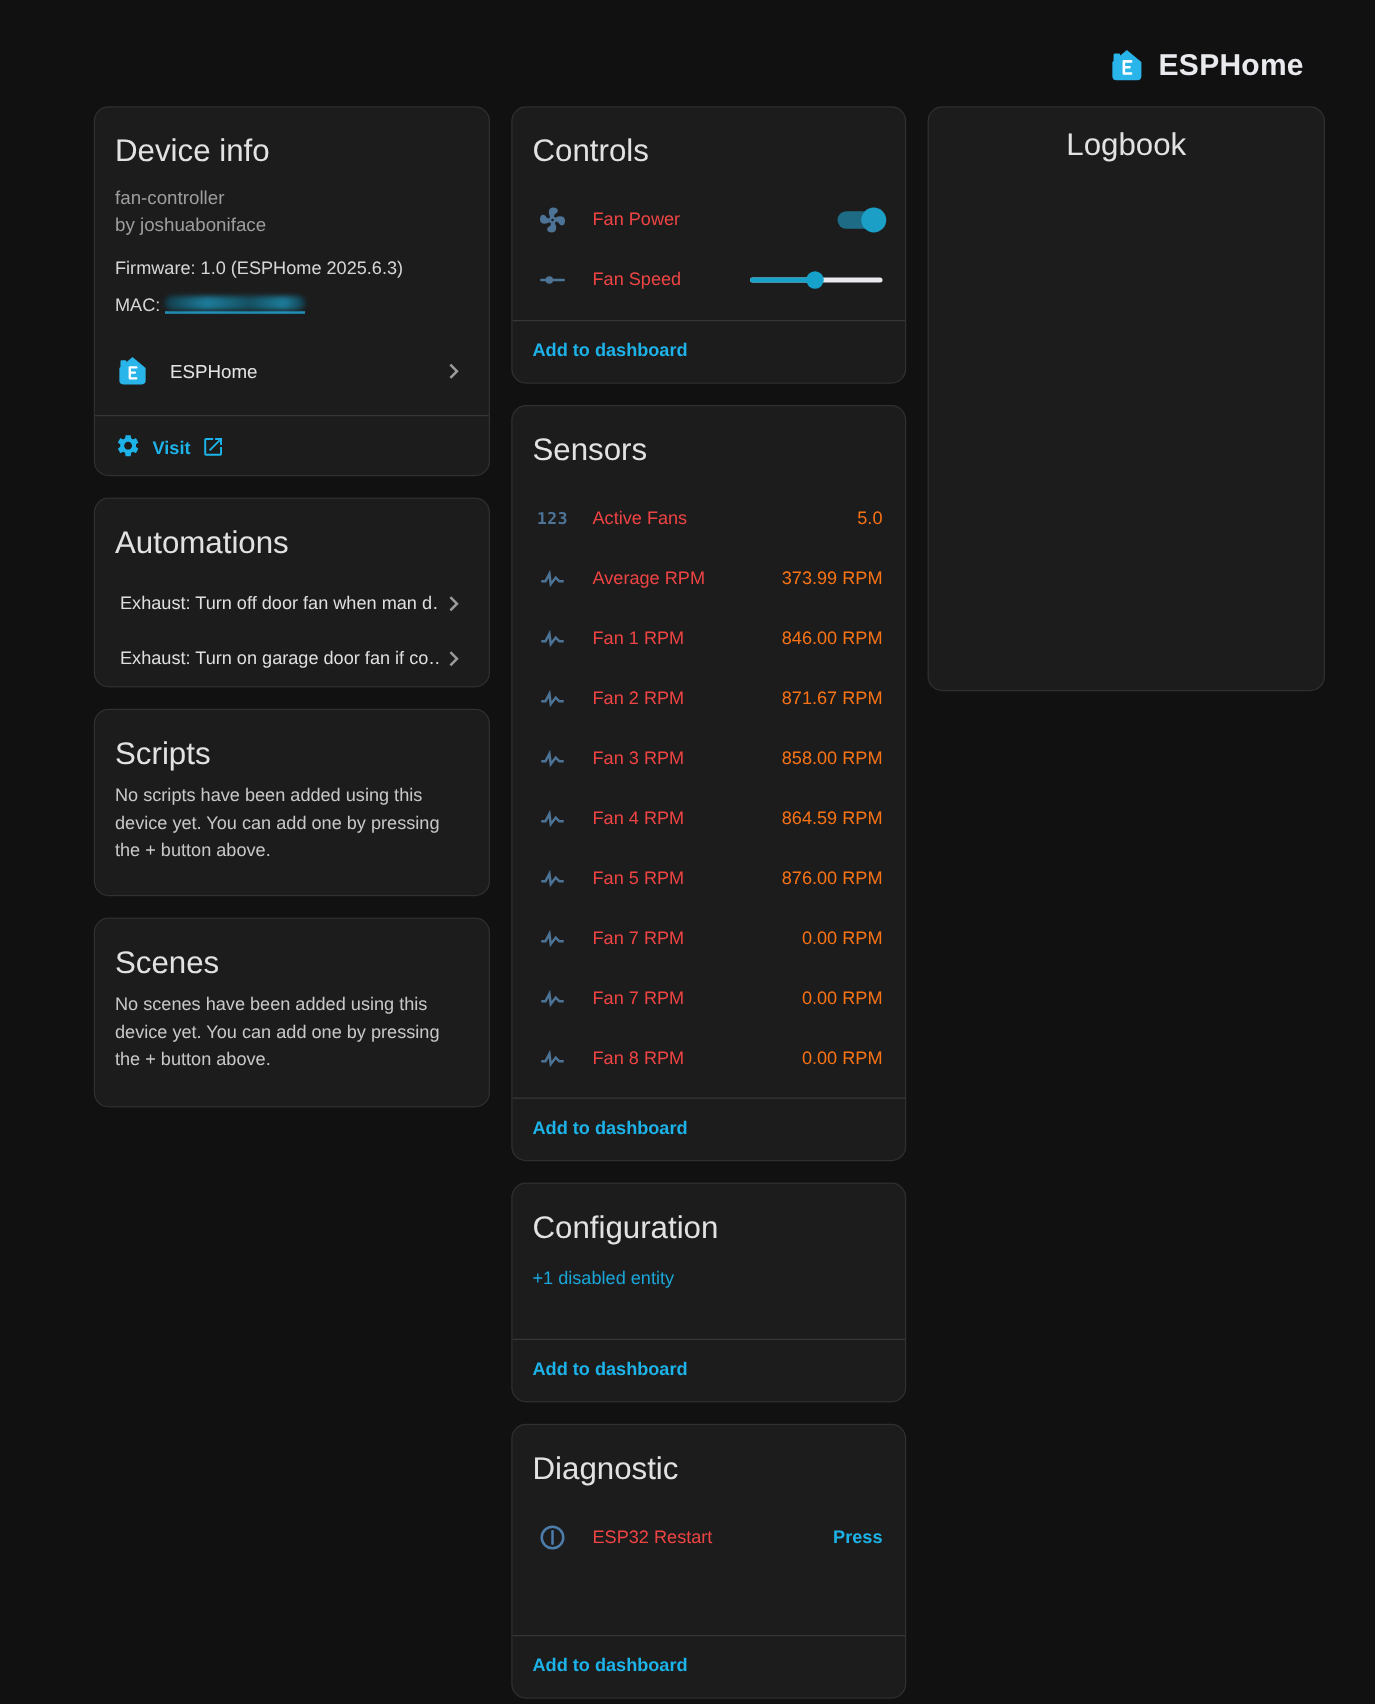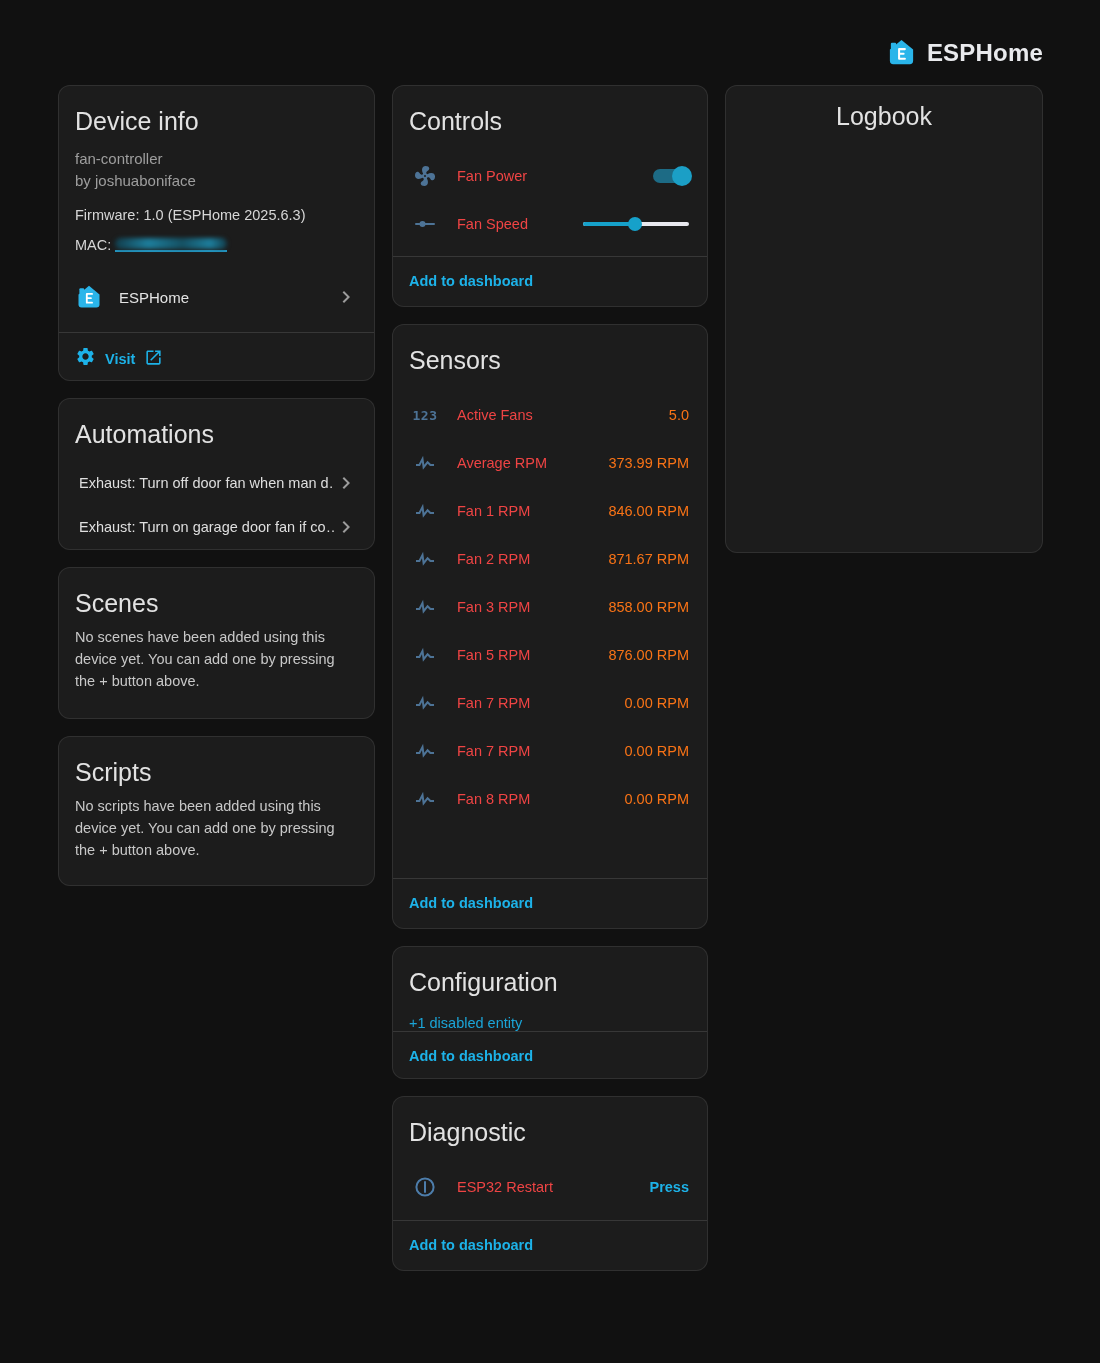--- a/index.html
+++ b/index.html
@@ -19,24 +19,25 @@
   .col { display:flex; flex-direction:column; gap:17px; }
   .col1 { width:317px; } .col2 { width:316px; } .col3 { width:318px;text-align:center; }
   
   .card {
     background:#1c1c1c;
     border:1px solid rgba(255,255,255,0.09);
     border-radius:12px;
     display:flex; flex-direction:column;
     overflow:hidden;
     width:100%;
+    margin-left:17px;
   }
   .card-title { padding:21px 16px 13px; font-size:25px; font-weight:400; color:#e2e2e2; line-height:28px; }
   .h-deviceinfo{height:296px} .h-automations{height:152px} .h-scenes{height:152px} .h-scripts{height:150px}
-  .h-controls{height:222px} .h-sensors{height:605px} .h-configuration{height:133px} .h-diagnostic{height:175px}
+  .h-controls{height:222px} .h-sensors{height:605px} .h-configuration{height:176px} .h-diagnostic{height:220px}
   .h-logbook{height:468px}
   .card-footer { margin-top:auto; border-top:1px solid rgba(255,255,255,0.12); padding:15px 16px 16px; }
   .link-accent { color:#1db2e8; font-weight:700; font-size:14.5px; cursor:pointer; }
   
   .meta-line { padding:0 16px; font-size:15px; line-height:22px; color:#9e9e9e; }
   .info-line { padding:0 16px; font-size:14.5px; line-height:22px; color:#d6d6d6; }
   .mt12{margin-top:12px} .mt8{margin-top:8px}
   .mac-redact { display:inline-block; width:112px; height:13px; vertical-align:middle; margin-left:4px;
     border-bottom:2px solid #2496c2; position:relative; top:-1px; }
   .mac-redact .blob { position:absolute; inset:-1px 0 1px 0; border-radius:6px;
@@ -140,28 +141,28 @@
       <div class="auto-row">
         <span class="auto-label">Exhaust: Turn on garage door fan if co…</span>
         <span class="row-chevron">
           <svg width="24" height="24" viewBox="0 0 24 24">
               <path fill="#9b9b9b" d="M8.59,16.59L13.17,12L8.59,7.41L10,6l6,6l-6,6L8.59,16.59z"></path>
             </svg>
         </span>
       </div>
     </div>
 
+    <div class="card h-scripts">
+      <div class="card-title" style="padding-bottom:9px">Scripts</div>
+      <div class="empty-text">No scripts have been added using this device yet. You can add one by pressing the + button above.</div>
+    </div>
+
     <div class="card h-scenes">
       <div class="card-title" style="padding-bottom:9px">Scenes</div>
       <div class="empty-text">No scenes have been added using this device yet. You can add one by pressing the + button above.</div>
-    </div>
-
-    <div class="card h-scripts">
-      <div class="card-title" style="padding-bottom:9px">Scripts</div>
-      <div class="empty-text">No scripts have been added using this device yet. You can add one by pressing the + button above.</div>
     </div>
 
   </div>
 
   <div class="col col2">
 
     <div class="card h-controls">
       <div class="card-title">Controls</div>
       <div class="entity-rows">
         <div class="entity-row">
@@ -240,20 +241,29 @@
           </span>
           <span class="entity-label">Fan 3 RPM</span>
           <span class="entity-value">858.00 RPM</span>
         </div>
         <div class="entity-row">
           <span class="icon-cell">
             <svg width="24" height="24" viewBox="0 0 24 24">
                 <path fill="#4d7396" d="M3,13H5.79L10.1,4.79L11.28,13.75L14.5,9.66L17.83,13H21V15H17L14.67,12.67L9.92,18.73L8.94,11.31L7,15H3V13Z"></path>
               </svg>
           </span>
+          <span class="entity-label">Fan 4 RPM</span>
+          <span class="entity-value">864.59 RPM</span>
+        </div>
+        <div class="entity-row">
+          <span class="icon-cell">
+            <svg width="24" height="24" viewBox="0 0 24 24">
+                <path fill="#4d7396" d="M3,13H5.79L10.1,4.79L11.28,13.75L14.5,9.66L17.83,13H21V15H17L14.67,12.67L9.92,18.73L8.94,11.31L7,15H3V13Z"></path>
+              </svg>
+          </span>
           <span class="entity-label">Fan 5 RPM</span>
           <span class="entity-value">876.00 RPM</span>
         </div>
         <div class="entity-row">
           <span class="icon-cell">
             <svg width="24" height="24" viewBox="0 0 24 24">
                 <path fill="#4d7396" d="M3,13H5.79L10.1,4.79L11.28,13.75L14.5,9.66L17.83,13H21V15H17L14.67,12.67L9.92,18.73L8.94,11.31L7,15H3V13Z"></path>
               </svg>
           </span>
           <span class="entity-label">Fan 7 RPM</span>

